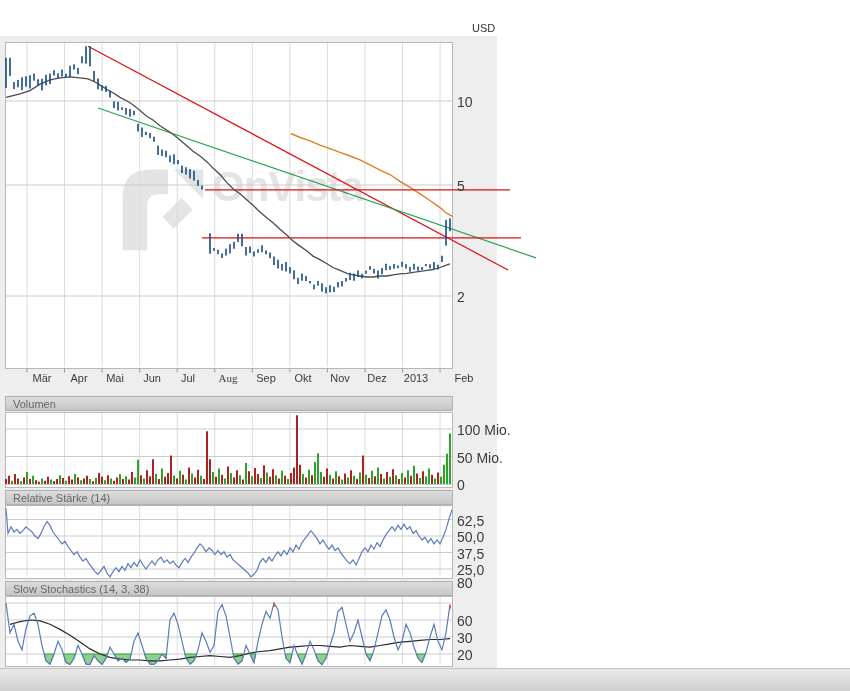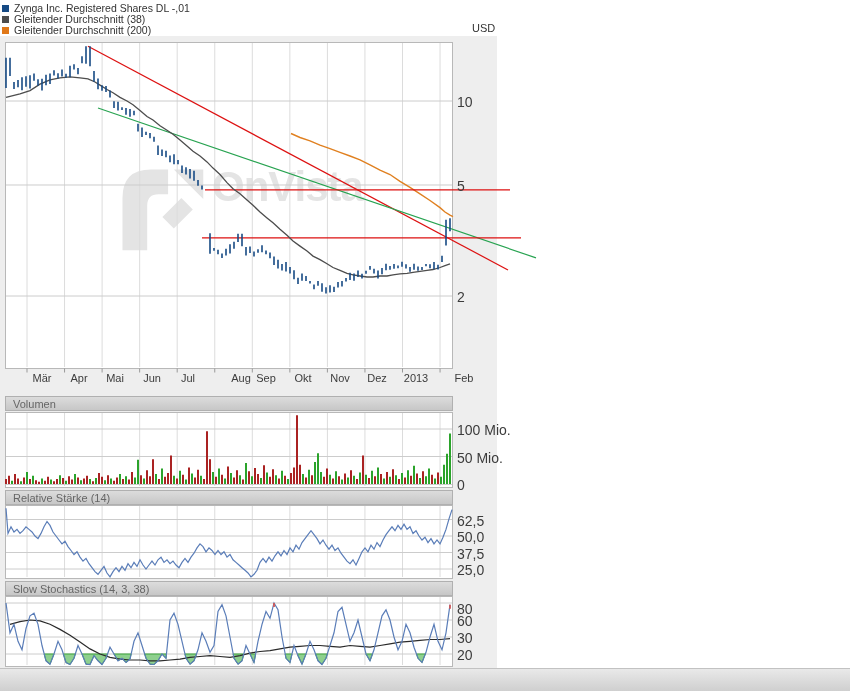--- a/index.html
+++ b/index.html
@@ -32,31 +32,20 @@
   #bottom-bar{left:0;top:668px;width:850px;height:23px;z-index:1;
       background:linear-gradient(#e9e9e9,#cfcfcf);border-top:1px solid #c2c2c2;box-sizing:border-box;}
 </style>
 </head>
 <body>
 
 <div id="stage">
 
   <div id="panel-bg" class="abs"></div>
 
-  <div id="legend" class="abs">
-    <div class="legend-row">
-      <span class="legend-sq" id="sq0" style="background: rgb(22, 74, 132);"></span><span>Zynga Inc. Registered Shares DL -,01</span>
-    </div>
-    <div class="legend-row">
-      <span class="legend-sq" id="sq1" style="background: rgb(77, 77, 77);"></span><span>Gleitender Durchschnitt (38)</span>
-    </div>
-    <div class="legend-row">
-      <span class="legend-sq" id="sq2" style="background: rgb(224, 120, 24);"></span><span>Gleitender Durchschnitt (200)</span>
-    </div>
-  </div>
 
   <div id="currency" class="abs">USD</div>
 
   <div id="main-plot" class="abs plot"></div>
   <div id="vol-header" class="abs panel-header">Volumen</div>
   <div id="vol-plot" class="abs plot"></div>
   <div id="rsi-header" class="abs panel-header">Relative Stärke (14)</div>
   <div id="rsi-plot" class="abs plot"></div>
   <div id="sto-header" class="abs panel-header">Slow Stochastics (14, 3, 38)</div>
   <div id="sto-plot" class="abs plot"></div>
@@ -434,34 +423,34 @@
 
   <div id="labels-layer" class="abs">
       <span class="ax-label" style="left: 457px; top: 94px;">10</span>
       <span class="ax-label" style="left: 457px; top: 177.987px;">5</span>
       <span class="ax-label" style="left: 457px; top: 289.013px;">2</span>
       <span class="month-label" style="left: 42px;">Mär</span>
       <span class="month-label" style="left: 79px;">Apr</span>
       <span class="month-label" style="left: 115px;">Mai</span>
       <span class="month-label" style="left: 152px;">Jun</span>
       <span class="month-label" style="left: 188px;">Jul</span>
-      <span class="month-label" style="left: 241px;">Aug</span>
+      <span class="month-label" style="left: 228px; font-family: Liberation Serif, serif;">Aug</span>
       <span class="month-label" style="left: 266px;">Sep</span>
       <span class="month-label" style="left: 303px;">Okt</span>
       <span class="month-label" style="left: 340px;">Nov</span>
       <span class="month-label" style="left: 377px;">Dez</span>
       <span class="month-label" style="left: 416px;">2013</span>
       <span class="month-label" style="left: 464px;">Feb</span>
       <span class="ax-label" style="left: 457px; top: 422px;">100 Mio.</span>
       <span class="ax-label" style="left: 457px; top: 449.5px;">50 Mio.</span>
       <span class="ax-label" style="left: 457px; top: 477px;">0</span>
       <span class="ax-label" style="left: 457px; top: 512.5px;">62,5</span>
       <span class="ax-label" style="left: 457px; top: 529px;">50,0</span>
       <span class="ax-label" style="left: 457px; top: 545.5px;">37,5</span>
       <span class="ax-label" style="left: 457px; top: 562px;">25,0</span>
-      <span class="ax-label" style="left: 457px; top: 601px; text-align: right;">80</span>
+      <span class="ax-label" style="left: 457px; top: 575px; text-align: right;">80</span>
       <span class="ax-label" style="left: 457px; top: 613px;">60</span>
       <span class="ax-label" style="left: 457px; top: 630px;">30</span>
       <span class="ax-label" style="left: 457px; top: 647px;">20</span>
     </div>
 
   <div id="bottom-bar" class="abs"></div>
 </div>
 
 </body></html>

